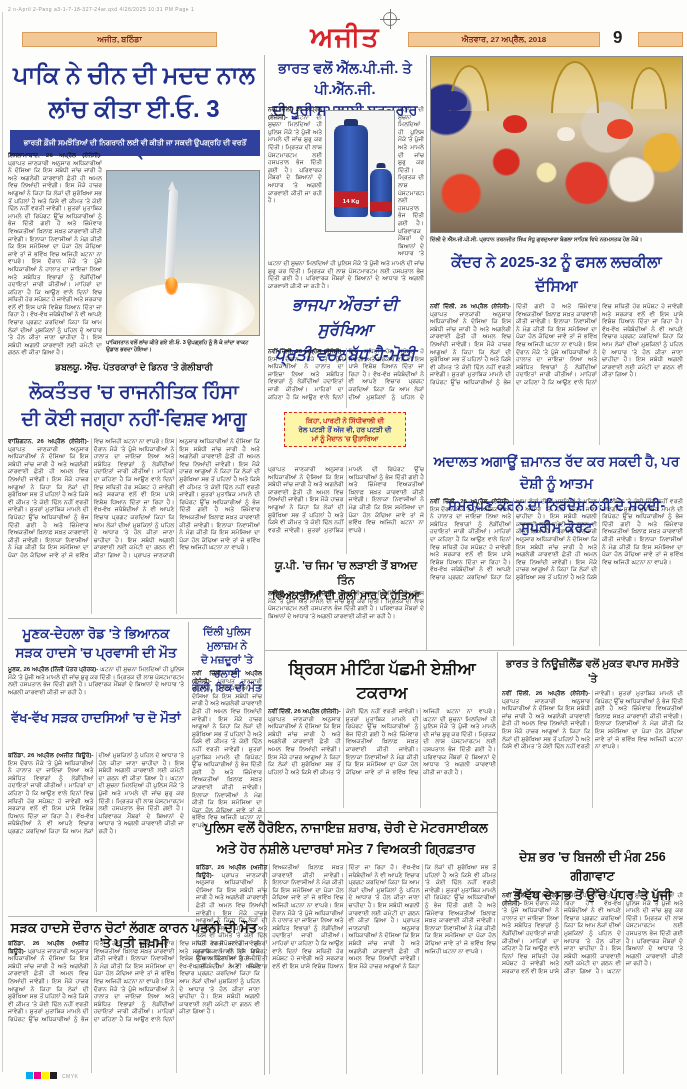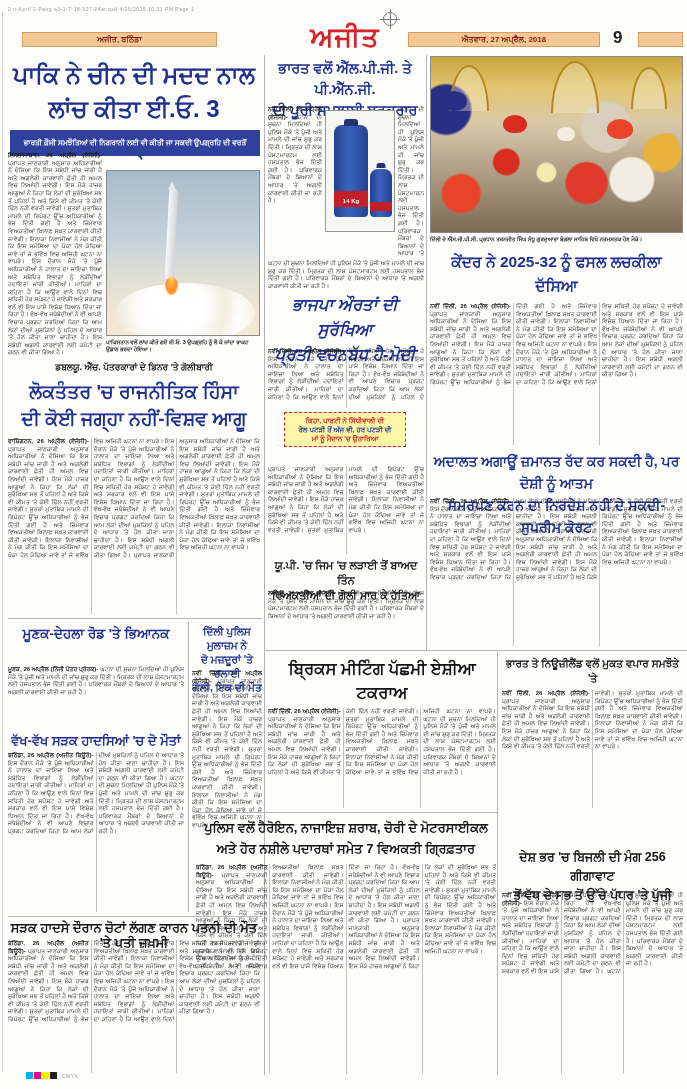--- a/index.html
+++ b/index.html
@@ -120,26 +120,27 @@
   </div>
   <div class="abs body-text cols3" style="left:8px;top:438px;width:252px;height:176px;">
     <span class="dl">ਵਾਸ਼ਿੰਗਟਨ, 26 ਅਪ੍ਰੈਲ (ਏਜੰਸੀ)-</span>
     <span>ਪ੍ਰਾਪਤ ਜਾਣਕਾਰੀ ਅਨੁਸਾਰ ਅਧਿਕਾਰੀਆਂ ਨੇ ਦੱਸਿਆ ਕਿ ਇਸ ਸਬੰਧੀ ਜਾਂਚ ਜਾਰੀ ਹੈ ਅਤੇ ਅਗਲੇਰੀ ਕਾਰਵਾਈ ਛੇਤੀ ਹੀ ਅਮਲ ਵਿਚ ਲਿਆਂਦੀ ਜਾਵੇਗੀ। ਇਸ ਮੌਕੇ ਹਾਜ਼ਰ ਆਗੂਆਂ ਨੇ ਕਿਹਾ ਕਿ ਲੋਕਾਂ ਦੀ ਸੁਰੱਖਿਆ ਸਭ ਤੋਂ ਪਹਿਲਾਂ ਹੈ ਅਤੇ ਕਿਸੇ ਵੀ ਕੀਮਤ 'ਤੇ ਕੋਈ ਢਿੱਲ ਨਹੀਂ ਵਰਤੀ ਜਾਵੇਗੀ। ਸੂਤਰਾਂ ਮੁਤਾਬਿਕ ਮਾਮਲੇ ਦੀ ਰਿਪੋਰਟ ਉੱਚ ਅਧਿਕਾਰੀਆਂ ਨੂੰ ਭੇਜ ਦਿੱਤੀ ਗਈ ਹੈ ਅਤੇ ਜ਼ਿੰਮੇਵਾਰ ਵਿਅਕਤੀਆਂ ਖ਼ਿਲਾਫ਼ ਸਖ਼ਤ ਕਾਰਵਾਈ ਕੀਤੀ ਜਾਵੇਗੀ। ਇਲਾਕਾ ਨਿਵਾਸੀਆਂ ਨੇ ਮੰਗ ਕੀਤੀ ਕਿ ਇਸ ਸਮੱਸਿਆ ਦਾ ਪੱਕਾ ਹੱਲ ਕੱਢਿਆ ਜਾਵੇ ਤਾਂ ਜੋ ਭਵਿੱਖ ਵਿਚ ਅਜਿਹੀ ਘਟਨਾ ਨਾ ਵਾਪਰੇ।</span>
     <span>ਇਸ ਦੌਰਾਨ ਮੌਕੇ 'ਤੇ ਪੁੱਜੇ ਅਧਿਕਾਰੀਆਂ ਨੇ ਹਾਲਾਤ ਦਾ ਜਾਇਜ਼ਾ ਲਿਆ ਅਤੇ ਸਬੰਧਿਤ ਵਿਭਾਗਾਂ ਨੂੰ ਲੋੜੀਂਦੀਆਂ ਹਦਾਇਤਾਂ ਜਾਰੀ ਕੀਤੀਆਂ। ਮਾਹਿਰਾਂ ਦਾ ਕਹਿਣਾ ਹੈ ਕਿ ਆਉਣ ਵਾਲੇ ਦਿਨਾਂ ਵਿਚ ਸਥਿਤੀ ਹੋਰ ਸਪੱਸ਼ਟ ਹੋ ਜਾਵੇਗੀ ਅਤੇ ਸਰਕਾਰ ਵਲੋਂ ਵੀ ਇਸ ਪਾਸੇ ਵਿਸ਼ੇਸ਼ ਧਿਆਨ ਦਿੱਤਾ ਜਾ ਰਿਹਾ ਹੈ। ਵੱਖ-ਵੱਖ ਜਥੇਬੰਦੀਆਂ ਨੇ ਵੀ ਆਪਣੇ ਵਿਚਾਰ ਪ੍ਰਗਟ ਕਰਦਿਆਂ ਕਿਹਾ ਕਿ ਆਮ ਲੋਕਾਂ ਦੀਆਂ ਮੁਸ਼ਕਿਲਾਂ ਨੂੰ ਪਹਿਲ ਦੇ ਆਧਾਰ 'ਤੇ ਹੱਲ ਕੀਤਾ ਜਾਣਾ ਚਾਹੀਦਾ ਹੈ। ਇਸ ਸਬੰਧੀ ਅਗਲੀ ਕਾਰਵਾਈ ਲਈ ਕਮੇਟੀ ਦਾ ਗਠਨ ਵੀ ਕੀਤਾ ਗਿਆ ਹੈ।</span>
     <span>ਪ੍ਰਾਪਤ ਜਾਣਕਾਰੀ ਅਨੁਸਾਰ ਅਧਿਕਾਰੀਆਂ ਨੇ ਦੱਸਿਆ ਕਿ ਇਸ ਸਬੰਧੀ ਜਾਂਚ ਜਾਰੀ ਹੈ ਅਤੇ ਅਗਲੇਰੀ ਕਾਰਵਾਈ ਛੇਤੀ ਹੀ ਅਮਲ ਵਿਚ ਲਿਆਂਦੀ ਜਾਵੇਗੀ। ਇਸ ਮੌਕੇ ਹਾਜ਼ਰ ਆਗੂਆਂ ਨੇ ਕਿਹਾ ਕਿ ਲੋਕਾਂ ਦੀ ਸੁਰੱਖਿਆ ਸਭ ਤੋਂ ਪਹਿਲਾਂ ਹੈ ਅਤੇ ਕਿਸੇ ਵੀ ਕੀਮਤ 'ਤੇ ਕੋਈ ਢਿੱਲ ਨਹੀਂ ਵਰਤੀ ਜਾਵੇਗੀ। ਸੂਤਰਾਂ ਮੁਤਾਬਿਕ ਮਾਮਲੇ ਦੀ ਰਿਪੋਰਟ ਉੱਚ ਅਧਿਕਾਰੀਆਂ ਨੂੰ ਭੇਜ ਦਿੱਤੀ ਗਈ ਹੈ ਅਤੇ ਜ਼ਿੰਮੇਵਾਰ ਵਿਅਕਤੀਆਂ ਖ਼ਿਲਾਫ਼ ਸਖ਼ਤ ਕਾਰਵਾਈ ਕੀਤੀ ਜਾਵੇਗੀ। ਇਲਾਕਾ ਨਿਵਾਸੀਆਂ ਨੇ ਮੰਗ ਕੀਤੀ ਕਿ ਇਸ ਸਮੱਸਿਆ ਦਾ ਪੱਕਾ ਹੱਲ ਕੱਢਿਆ ਜਾਵੇ ਤਾਂ ਜੋ ਭਵਿੱਖ ਵਿਚ ਅਜਿਹੀ ਘਟਨਾ ਨਾ ਵਾਪਰੇ।</span>
   </div>
 
   <div class="abs hl hl-blue" style="left:8px;top:624px;width:176px;font-size:13.5px;line-height:19px;">
     <div>ਮੂਣਕ-ਦੇਹਲਾ ਰੋਡ 'ਤੇ ਭਿਆਨਕ</div>
+    <div>ਸੜਕ ਹਾਦਸੇ 'ਚ ਪ੍ਰਵਾਸੀ ਦੀ ਮੌਤ</div>
   </div>
   <div class="abs body-text" style="left:8px;top:666px;width:176px;height:62px;">
     <span class="dl">ਮੂਣਕ, 26 ਅਪ੍ਰੈਲ (ਨਿੱਜੀ ਪੱਤਰ ਪ੍ਰੇਰਕ)-</span>
     <span>ਘਟਨਾ ਦੀ ਸੂਚਨਾ ਮਿਲਦਿਆਂ ਹੀ ਪੁਲਿਸ ਮੌਕੇ 'ਤੇ ਪੁੱਜੀ ਅਤੇ ਮਾਮਲੇ ਦੀ ਜਾਂਚ ਸ਼ੁਰੂ ਕਰ ਦਿੱਤੀ। ਮ੍ਰਿਤਕ ਦੀ ਲਾਸ਼ ਪੋਸਟਮਾਰਟਮ ਲਈ ਹਸਪਤਾਲ ਭੇਜ ਦਿੱਤੀ ਗਈ ਹੈ। ਪਰਿਵਾਰਕ ਮੈਂਬਰਾਂ ਦੇ ਬਿਆਨਾਂ ਦੇ ਆਧਾਰ 'ਤੇ ਅਗਲੀ ਕਾਰਵਾਈ ਕੀਤੀ ਜਾ ਰਹੀ ਹੈ।</span>
   </div>
-  <div class="abs hl hl-blue" style="left:8px;top:733px;width:176px;font-size:13px;">ਵੱਖ-ਵੱਖ ਸੜਕ ਹਾਦਸਿਆਂ 'ਚ ਦੋ ਮੌਤਾਂ</div>
+  <div class="abs hl hl-blue" style="left:8px;top:710px;width:176px;font-size:13px;">ਵੱਖ-ਵੱਖ ਸੜਕ ਹਾਦਸਿਆਂ 'ਚ ਦੋ ਮੌਤਾਂ</div>
   <div class="abs body-text cols2" style="left:8px;top:752px;width:176px;height:160px;">
     <span class="dl">ਬਠਿੰਡਾ, 26 ਅਪ੍ਰੈਲ (ਅਜੀਤ ਬਿਊਰੋ)-</span>
     <span>ਇਸ ਦੌਰਾਨ ਮੌਕੇ 'ਤੇ ਪੁੱਜੇ ਅਧਿਕਾਰੀਆਂ ਨੇ ਹਾਲਾਤ ਦਾ ਜਾਇਜ਼ਾ ਲਿਆ ਅਤੇ ਸਬੰਧਿਤ ਵਿਭਾਗਾਂ ਨੂੰ ਲੋੜੀਂਦੀਆਂ ਹਦਾਇਤਾਂ ਜਾਰੀ ਕੀਤੀਆਂ। ਮਾਹਿਰਾਂ ਦਾ ਕਹਿਣਾ ਹੈ ਕਿ ਆਉਣ ਵਾਲੇ ਦਿਨਾਂ ਵਿਚ ਸਥਿਤੀ ਹੋਰ ਸਪੱਸ਼ਟ ਹੋ ਜਾਵੇਗੀ ਅਤੇ ਸਰਕਾਰ ਵਲੋਂ ਵੀ ਇਸ ਪਾਸੇ ਵਿਸ਼ੇਸ਼ ਧਿਆਨ ਦਿੱਤਾ ਜਾ ਰਿਹਾ ਹੈ। ਵੱਖ-ਵੱਖ ਜਥੇਬੰਦੀਆਂ ਨੇ ਵੀ ਆਪਣੇ ਵਿਚਾਰ ਪ੍ਰਗਟ ਕਰਦਿਆਂ ਕਿਹਾ ਕਿ ਆਮ ਲੋਕਾਂ ਦੀਆਂ ਮੁਸ਼ਕਿਲਾਂ ਨੂੰ ਪਹਿਲ ਦੇ ਆਧਾਰ 'ਤੇ ਹੱਲ ਕੀਤਾ ਜਾਣਾ ਚਾਹੀਦਾ ਹੈ। ਇਸ ਸਬੰਧੀ ਅਗਲੀ ਕਾਰਵਾਈ ਲਈ ਕਮੇਟੀ ਦਾ ਗਠਨ ਵੀ ਕੀਤਾ ਗਿਆ ਹੈ।</span>
     <span>ਘਟਨਾ ਦੀ ਸੂਚਨਾ ਮਿਲਦਿਆਂ ਹੀ ਪੁਲਿਸ ਮੌਕੇ 'ਤੇ ਪੁੱਜੀ ਅਤੇ ਮਾਮਲੇ ਦੀ ਜਾਂਚ ਸ਼ੁਰੂ ਕਰ ਦਿੱਤੀ। ਮ੍ਰਿਤਕ ਦੀ ਲਾਸ਼ ਪੋਸਟਮਾਰਟਮ ਲਈ ਹਸਪਤਾਲ ਭੇਜ ਦਿੱਤੀ ਗਈ ਹੈ। ਪਰਿਵਾਰਕ ਮੈਂਬਰਾਂ ਦੇ ਬਿਆਨਾਂ ਦੇ ਆਧਾਰ 'ਤੇ ਅਗਲੀ ਕਾਰਵਾਈ ਕੀਤੀ ਜਾ ਰਹੀ ਹੈ।</span>
   </div>
 
   <div class="abs rule-v" style="left:188px;top:622px;height:290px;"></div>
   <div class="abs hl hl-blue" style="left:192px;top:624px;width:70px;font-size:10.5px;line-height:14px;">
     <div>ਦਿੱਲੀ ਪੁਲਿਸ ਮੁਲਾਜ਼ਮ ਨੇ</div>
     <div>ਦੋ ਮਜ਼ਦੂਰਾਂ 'ਤੇ ਚਲਾਈ</div>

